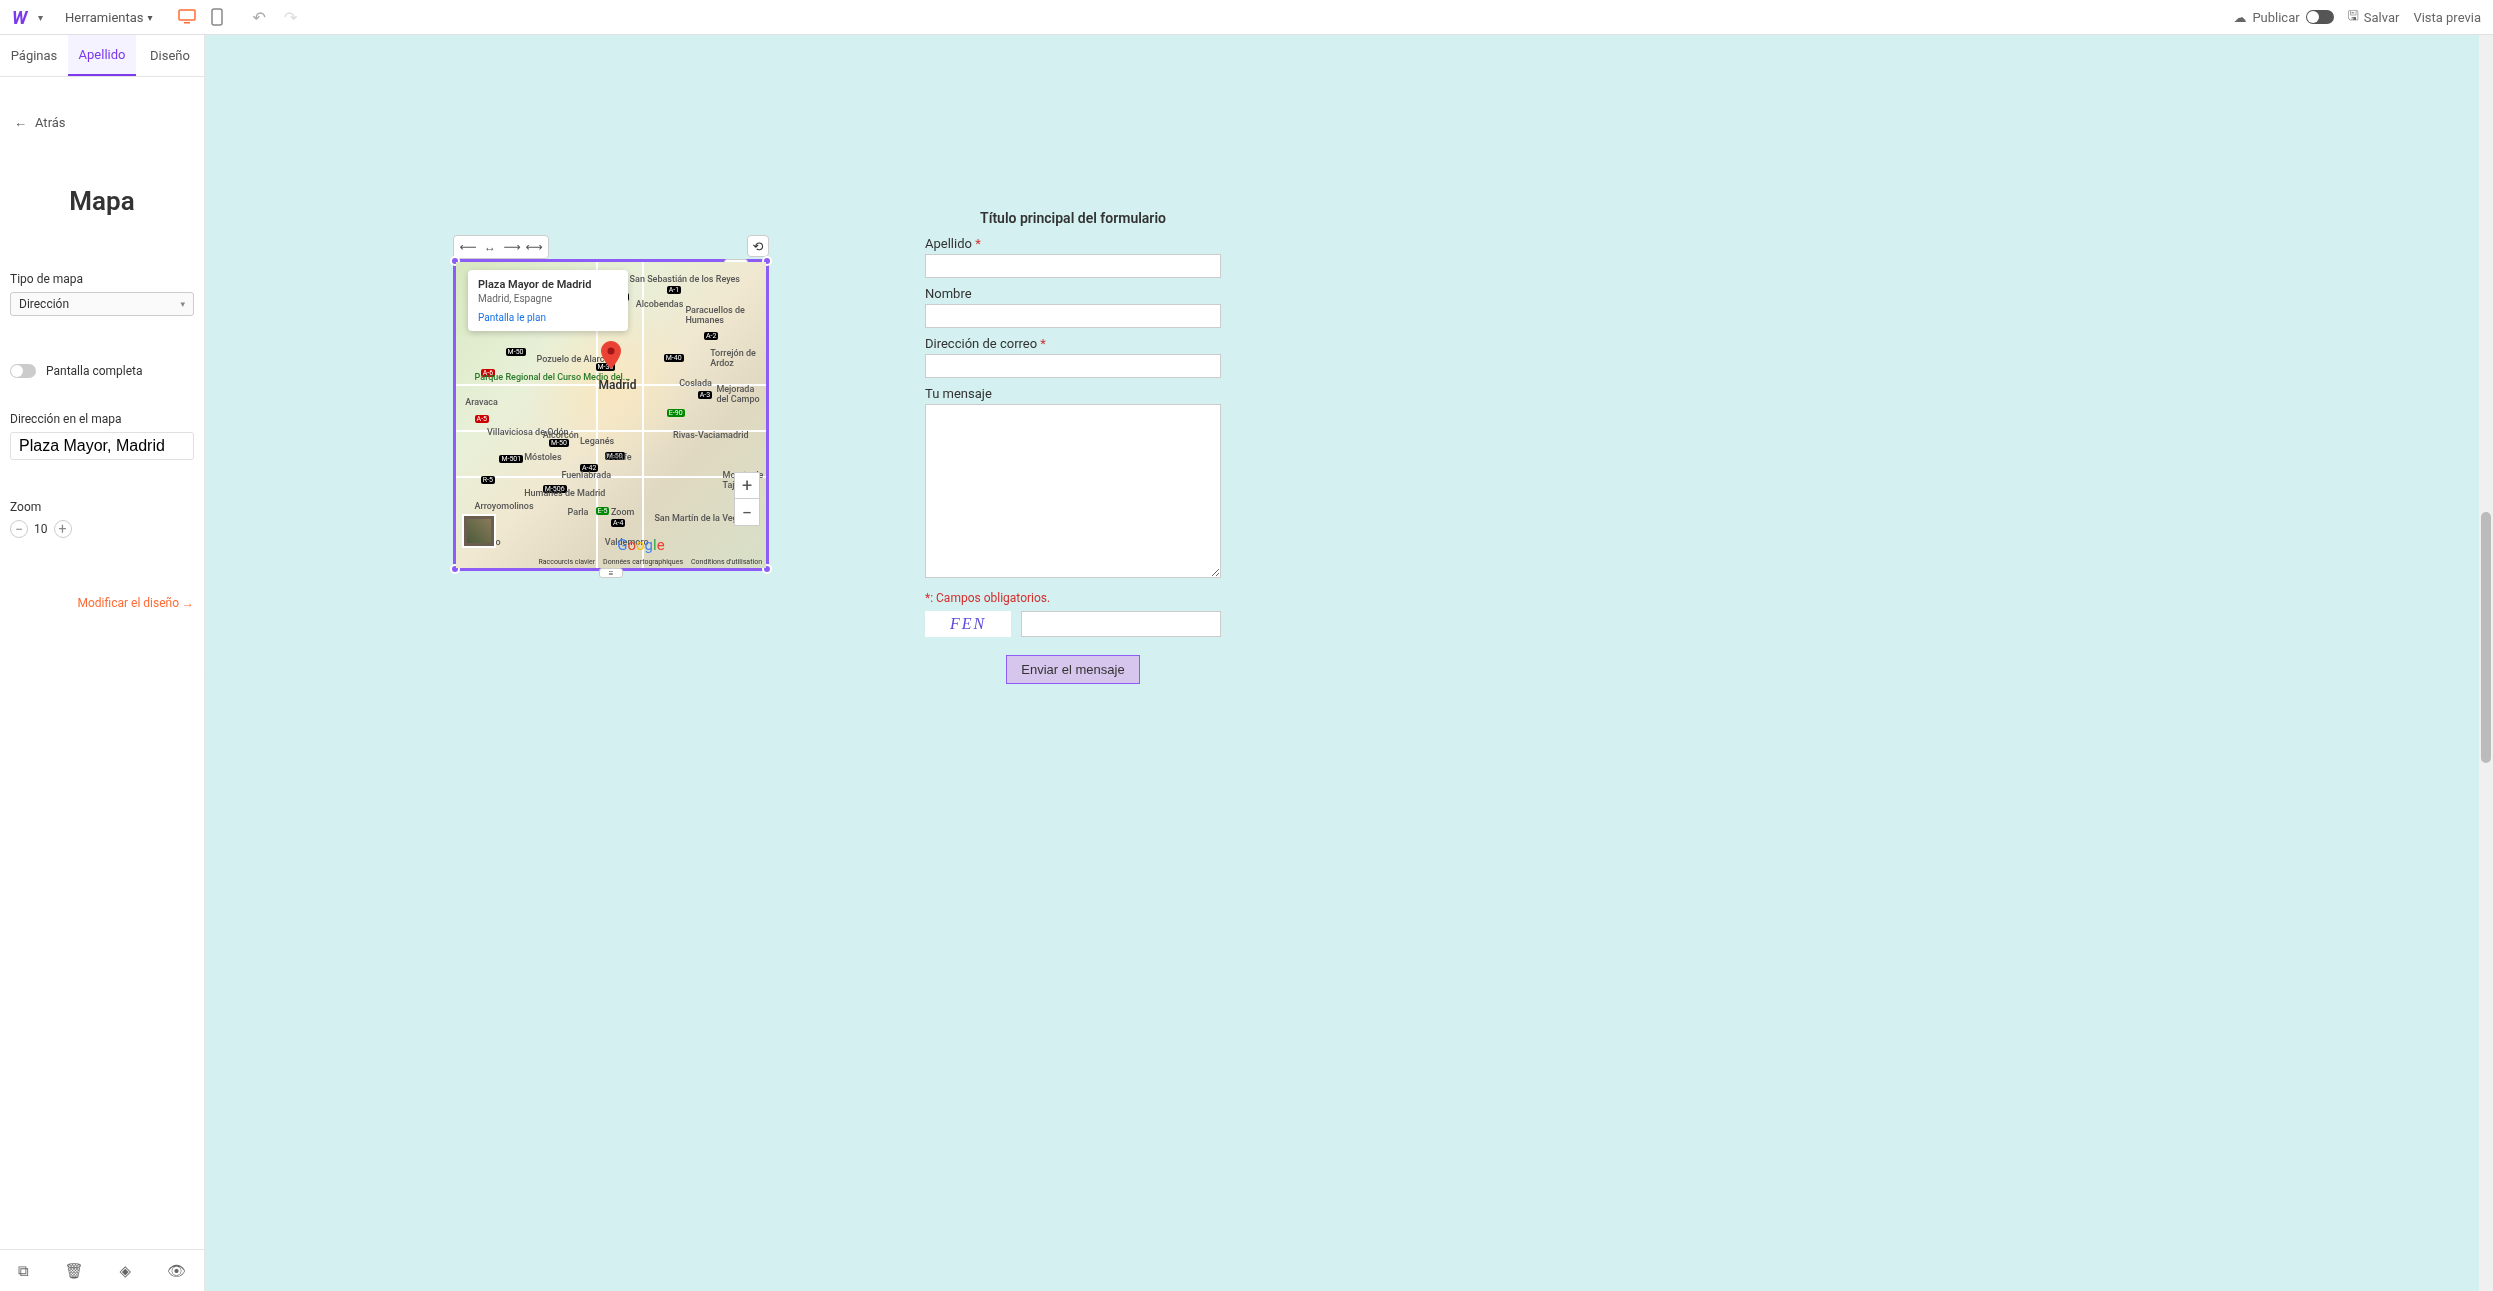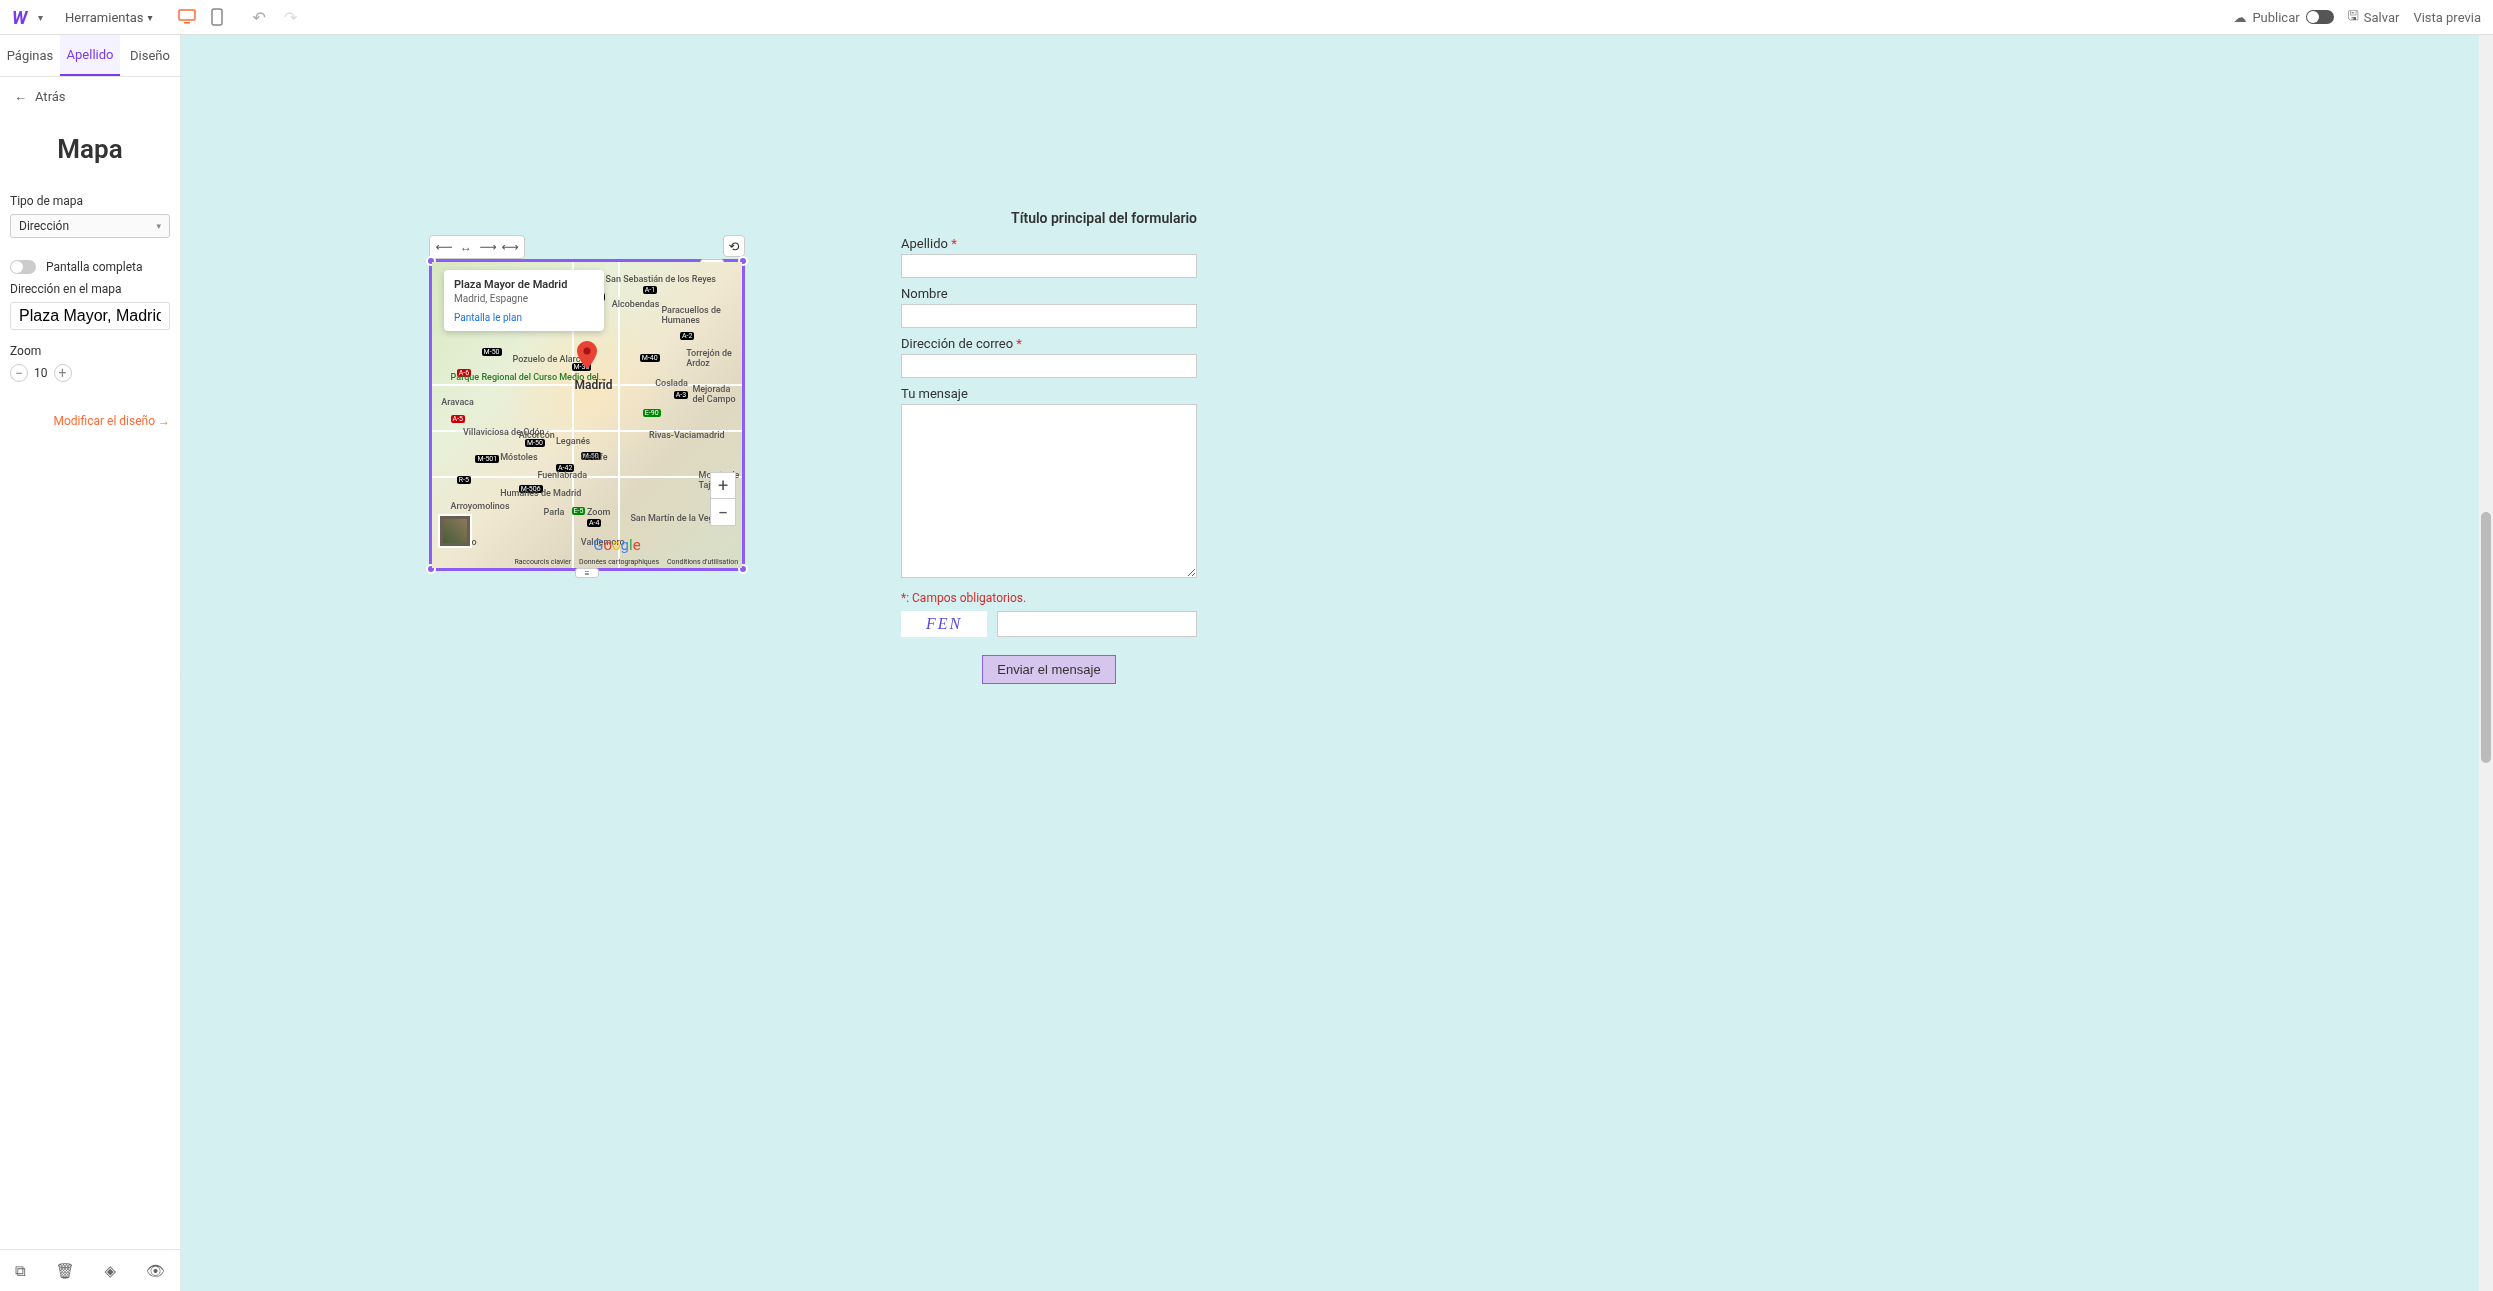--- a/index.html
+++ b/index.html
@@ -16,21 +16,21 @@
 .history { margin-left: 24px; display: flex; gap: 18px; color: #aaa; }
 .history span { cursor: pointer; font-size: 16px; }
 .topbar-right { margin-left: auto; display: flex; align-items: center; gap: 14px; color: #666; }
 .publish { display:flex; align-items:center; gap:6px; cursor:pointer; }
 .toggle-small { width: 28px; height: 14px; background: #555; border-radius: 8px; position: relative; }
 .toggle-small::after { content:""; position:absolute; width:12px; height:12px; background:#fff; border-radius:50%; top:1px; left:1px; }
 .save-btn, .preview-btn { cursor: pointer; display:flex; align-items:center; gap:5px; }
 
 
 .main { display: flex; height: calc(100vh - 35px); }
-.sidebar { width: 181px; background:#fff; border-right:1px solid #e5e5e5; display:flex; flex-direction:column; position:relative; }
+.sidebar { width: 205px; background:#fff; border-right:1px solid #e5e5e5; display:flex; flex-direction:column; position:relative;gap:26px; }
 .sidebar-tabs { display:flex; height:42px; border-bottom:1px solid #e5e5e5; }
 .sidebar-tab { flex:1; display:flex; align-items:center; justify-content:center; cursor:pointer; font-size:13px; color:#555; }
 .sidebar-tab.active { background:#f5f3ff; color:#7c3aed; border-bottom:2px solid #7c3aed; }
 .back-row { display:flex; align-items:center; gap:8px; padding:12px 14px; color:#555; cursor:pointer; }
 .panel-title { font-size:26px; font-weight:600; text-align:center; margin:18px 0 30px; }
 .field-group { padding:0 10px 14px; }
 .field-label { font-size:12px; color:#333; margin-bottom:6px; }
 .select-box { width:100%; height:24px; border:1px solid #ccc; border-radius:3px; padding:0 8px; display:flex; align-items:center; justify-content:space-between; background:#fafafa; cursor:pointer; font-size:12px; }
 .toggle-row { display:flex; align-items:center; gap:10px; padding:8px 10px; }
 .toggle { width:26px; height:14px; background:#ccc; border-radius:8px; position:relative; cursor:pointer; }
@@ -84,21 +84,21 @@
 .sat-thumb { position:absolute; left:6px; bottom:20px; width:34px; height:34px; background:#6b5d4f; border:2px solid #fff; cursor:pointer; z-index:5; }
 .sat-thumb::after { content:""; position:absolute; inset:3px; background:linear-gradient(45deg,#4a5c3a,#8a7a5a); }
 .map-footer { position:absolute; bottom:2px; left:0; right:0; display:flex; justify-content:flex-end; gap:8px; font-size:7px; color:#333; padding:0 4px; z-index:5; }
 .map-footer span { cursor:pointer; }
 .map-logo { position:absolute; bottom:14px; left:52%; font-size:15px; z-index:5; }
 .map-logo .g1{color:#4285f4}.map-logo .g2{color:#ea4335}.map-logo .g3{color:#fbbc05}.map-logo .g4{color:#4285f4}.map-logo .g5{color:#34a853}.map-logo .g6{color:#ea4335}
 .height-handle { position:absolute; bottom:-10px; left:50%; transform:translateX(-50%); width:24px; height:10px; background:#fff; border:1px solid #ccc; border-radius:3px; cursor:ns-resize; font-size:8px; display:flex; align-items:center; justify-content:center; }
 
 
 .form-block { position:absolute; left:720px; top:175px; width:296px; }
-.form-title { font-size:14px; font-weight:600; text-align:right; margin-bottom:10px; }
+.form-title { font-size:14px; font-weight:600; text-align:center; margin-bottom:10px; }
 .form-label { font-size:13px; color:#333; margin-bottom:3px; margin-top:8px; }
 .req { color:#d32f2f; }
 .form-input { width:100%; height:24px; border:1px solid #ccc; background:#fff; padding:0 6px; }
 .form-textarea { width:100%; height:174px; border:1px solid #ccc; background:#fff; resize:both; padding:4px 6px; font-family:inherit; }
 .req-note { color:#d32f2f; font-size:12px; margin-top:10px; }
 .captcha-row { display:flex; gap:10px; margin-top:6px; align-items:center; }
 .captcha-box { width:86px; height:26px; background:#fff; display:flex; align-items:center; justify-content:center; font-family:cursive; font-size:16px; color:#5b4bdb; font-style:italic; letter-spacing:2px; }
 .captcha-input { flex:1; height:26px; border:1px solid #ccc; background:#fff; }
 .submit-row { text-align:center; margin-top:18px; }
 .submit-btn { background:#d6c5ed; border:1px solid #8b5cf6; padding:6px 14px; font-size:13px; color:#333; cursor:pointer; }

